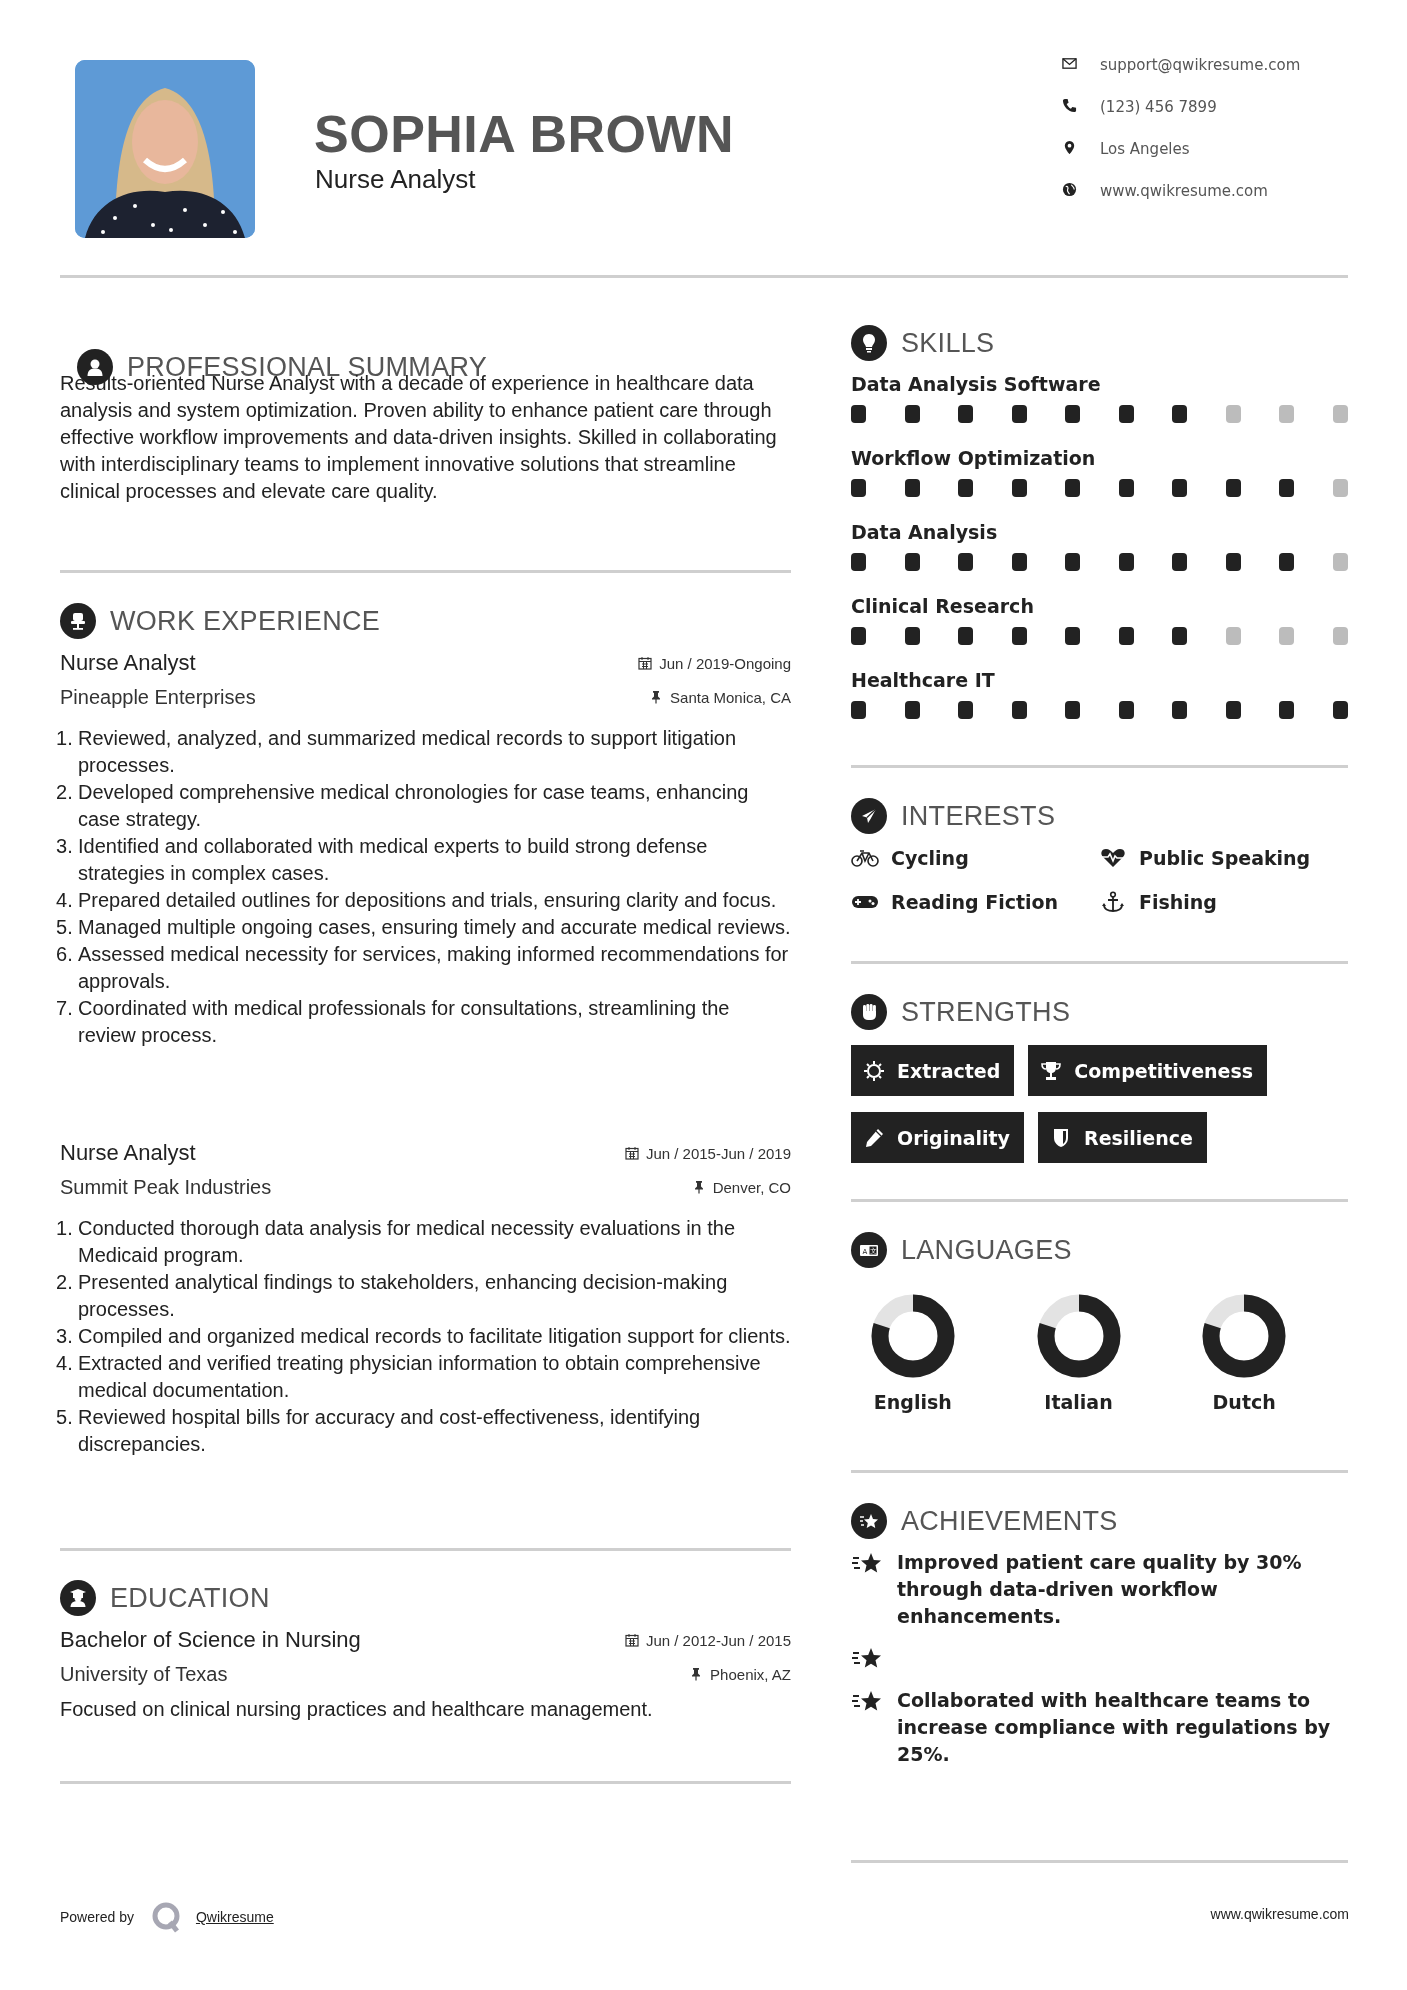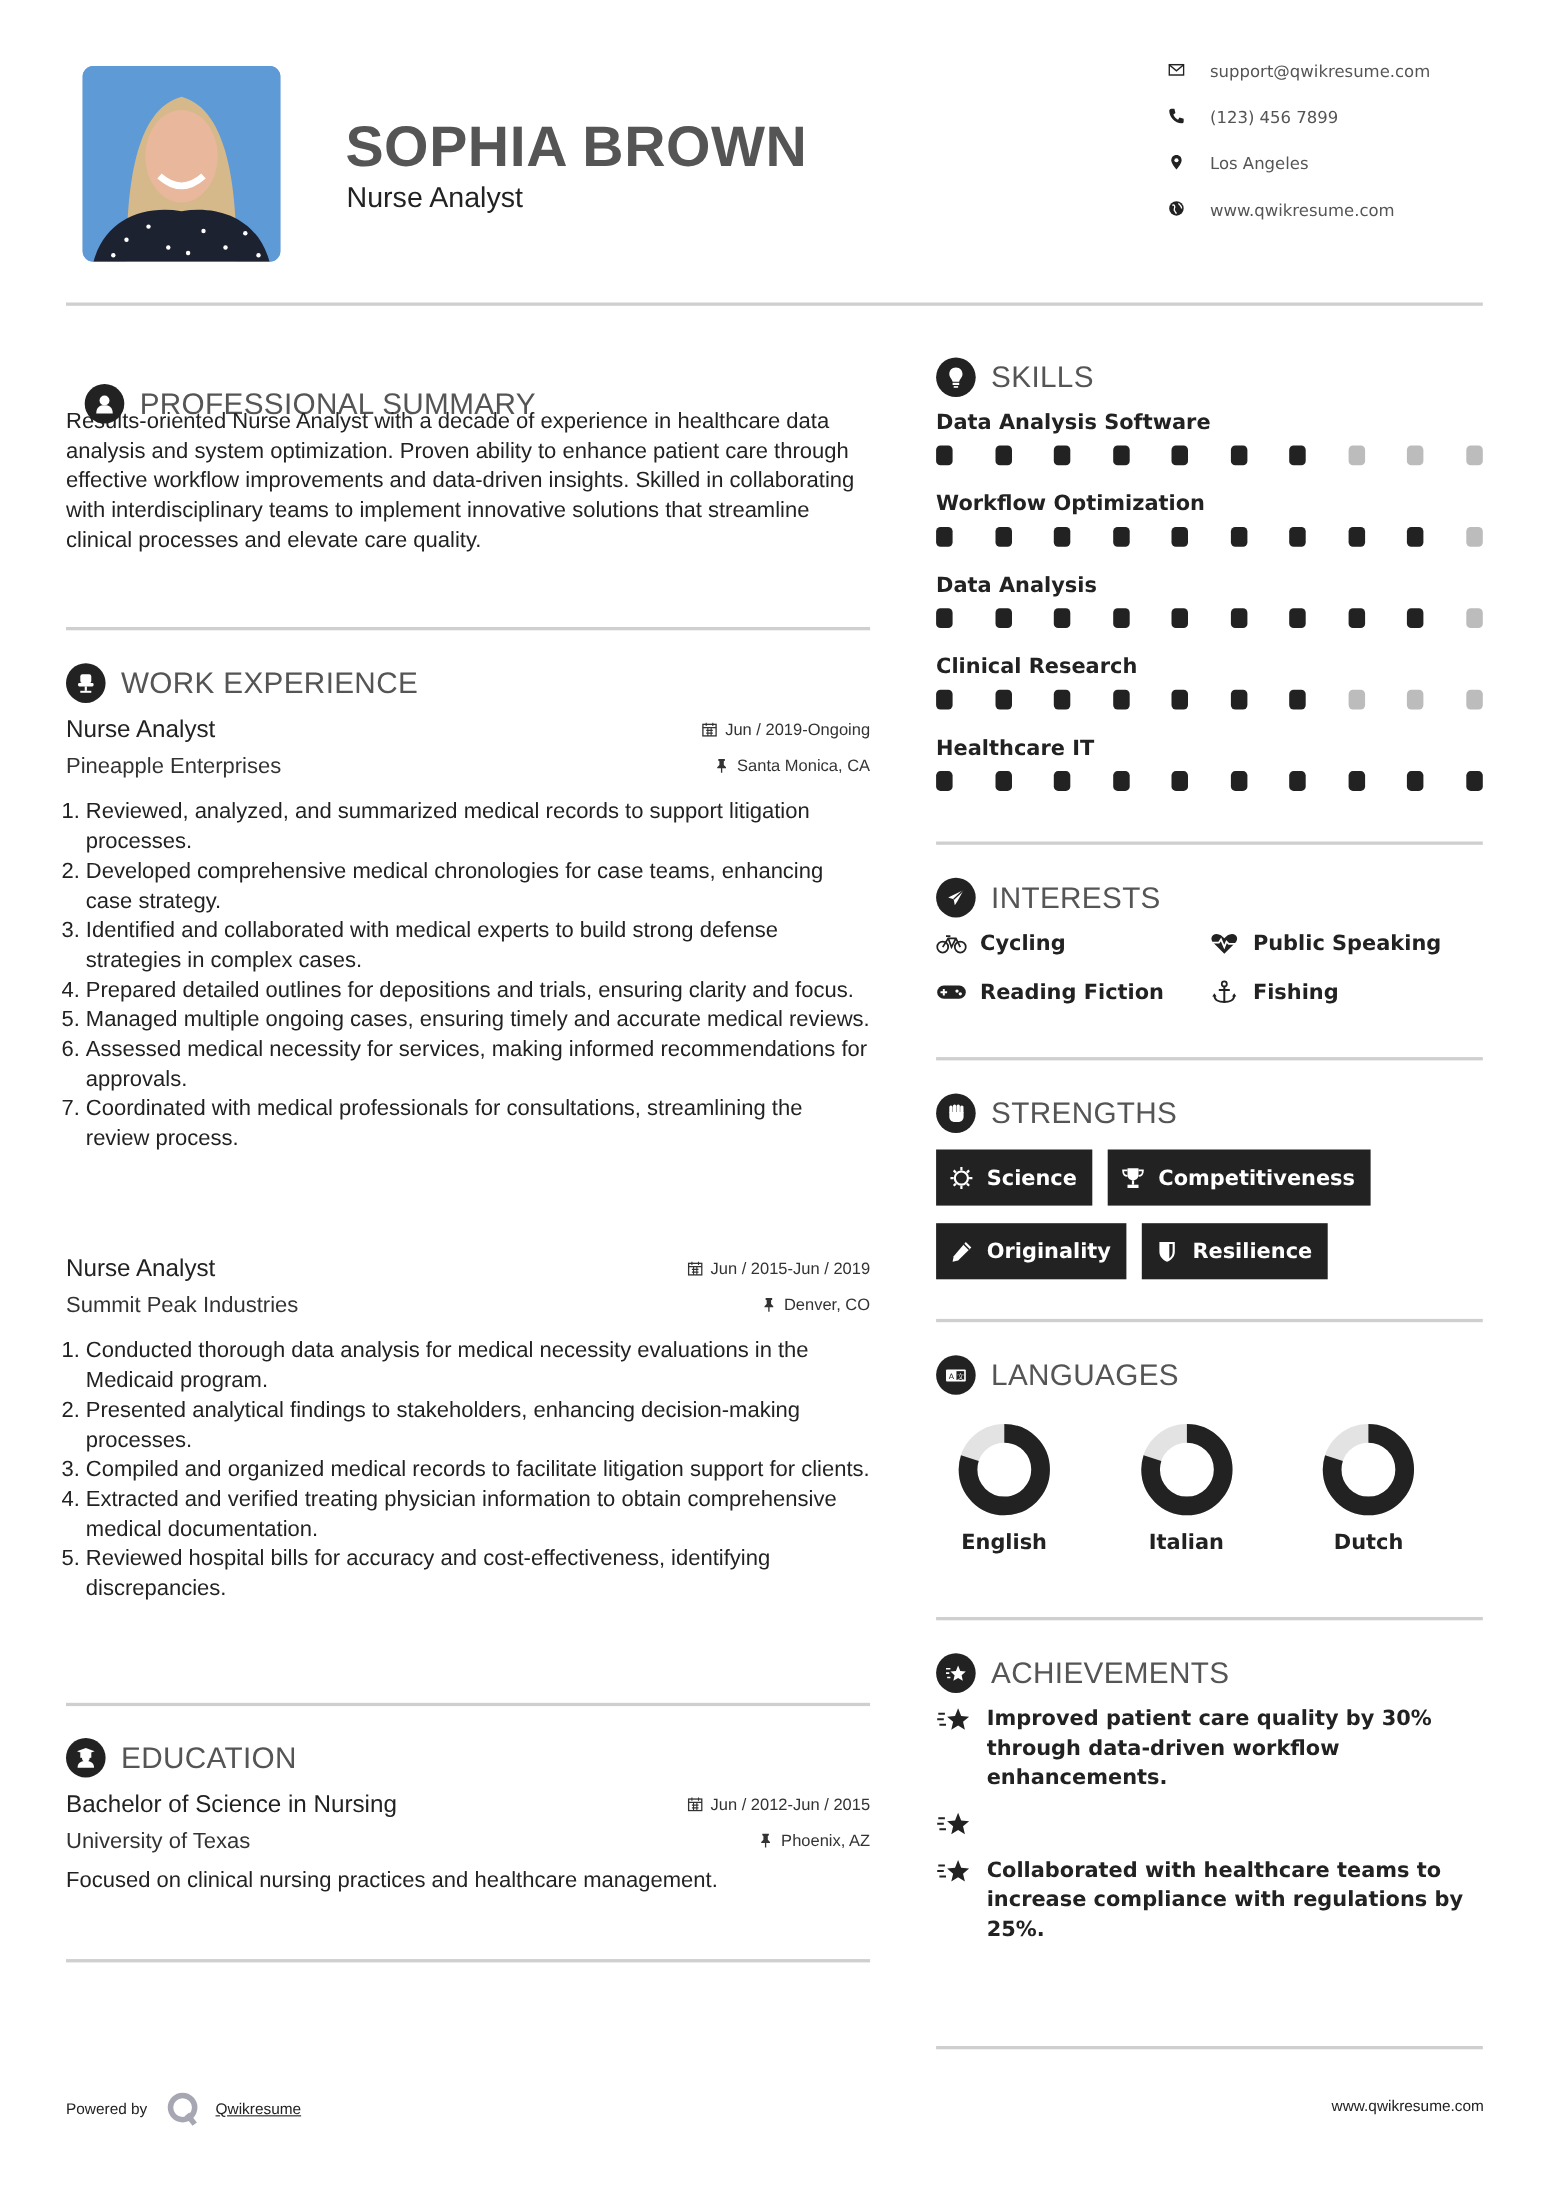--- a/index.html
+++ b/index.html
@@ -406,21 +406,21 @@
   <div class="sec-title">STRENGTHS</div>
 </div>
 <div class="right chips" style="top:1045px;">
   <div class="chip">
     <svg viewBox="0 0 22 22">
         <circle cx="11" cy="11" r="6" fill="none" stroke="#fff" stroke-width="2"></circle>
         <g stroke="#fff" stroke-width="2">
           <path d="M11 1 V4 M11 18 V21 M1 11 H4 M18 11 H21 M4 4 L6 6 M16 16 L18 18 M4 18 L6 16 M16 6 L18 4"></path>
         </g>
       </svg>
-    <span>Science</span>
+    <span>Extracted</span>
   </div>
   <div class="chip">
     <svg viewBox="0 0 22 22">
         <path d="M6 2 H16 V8 C16 11 14 13 11 13 C8 13 6 11 6 8 Z" fill="#fff"></path>
         <path d="M6 4 H2 C2 8 4 9 6 9 M16 4 H20 C20 8 18 9 16 9" fill="none" stroke="#fff" stroke-width="1.6"></path>
         <rect x="10" y="13" width="2" height="4" fill="#fff"></rect>
         <rect x="6" y="17" width="10" height="3" fill="#fff"></rect>
       </svg>
     <span>Competitiveness</span>
   </div>

